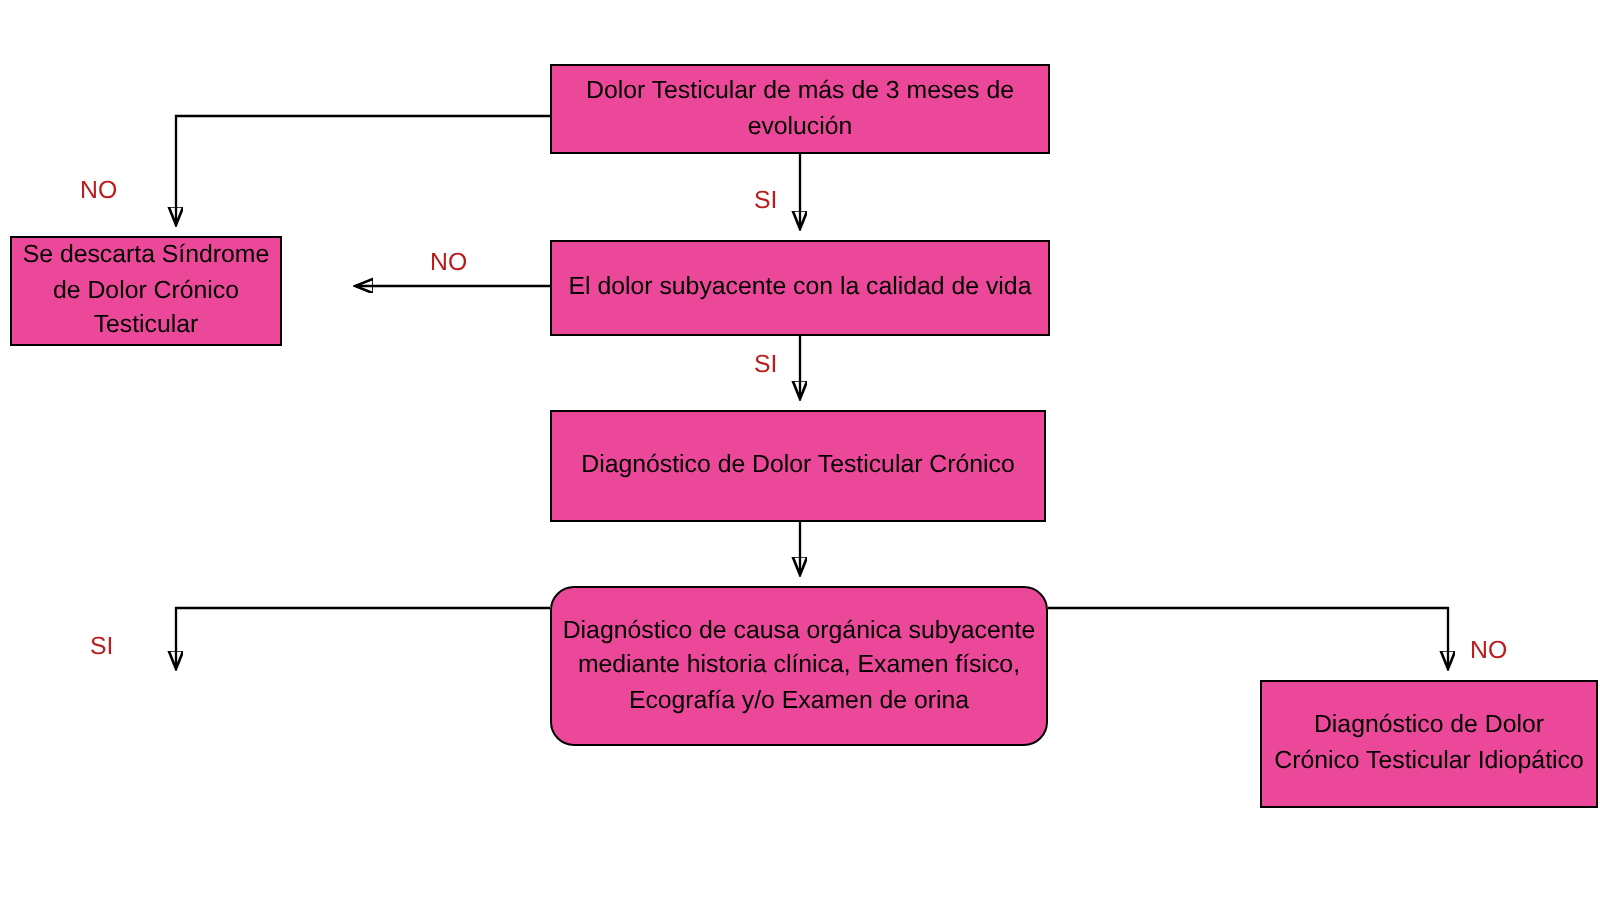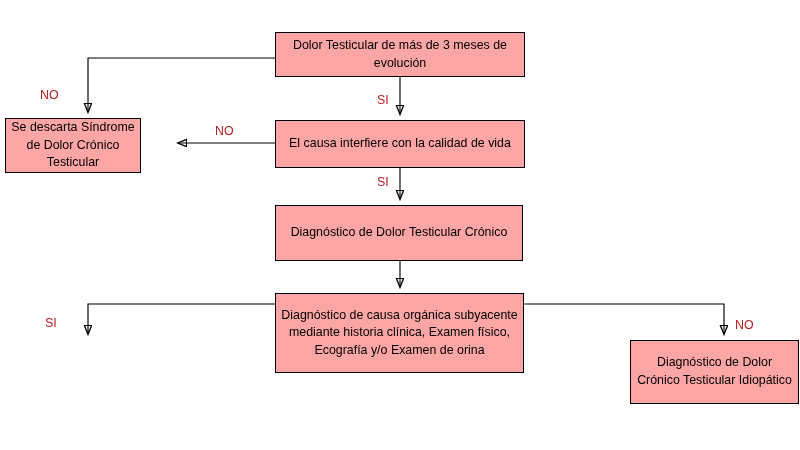--- a/index.html
+++ b/index.html
@@ -12,21 +12,21 @@
     width: 800px;
     height: 450px;
     background: #ffffff;
     font-family: "Liberation Sans", sans-serif;
     overflow: hidden;
   }
   .node {
     position: absolute;
     box-sizing: border-box;
     border: 1.3px solid #000000;
-    background: #fca5a5;
+    background: #ec4899;
     display: flex;
     align-items: center;
     justify-content: center;
     text-align: center;
     color: #000000;
     font-size: 12.4px;
     line-height: 1.42;
     padding: 2px 5px;
     z-index: 3;
   }
@@ -86,28 +86,28 @@
 
   <div class="node" style="left:275px; top:32px; width:250px; height:45px;">
     <span>Dolor Testicular de más de 3 meses de evolución</span>
   </div>
 
   <div class="node" style="left:5px; top:118px; width:136px; height:55px;">
     <span>Se descarta Síndrome de Dolor Crónico Testicular</span>
   </div>
 
   <div class="node" style="left:275px; top:120px; width:250px; height:48px;">
-    <span>El causa interfiere con la calidad de vida</span>
+    <span>El dolor subyacente con la calidad de vida</span>
   </div>
 
   <div class="node" style="left:275px; top:205px; width:248px; height:56px;align-items:center;">
     <span>Diagnóstico de Dolor Testicular Crónico</span>
   </div>
 
-  <div class="node" style="left:275px; top:293px; width:249px; height:80px;">
+  <div class="node" style="left:275px; top:293px; width:249px; height:80px;border-radius:12px;">
     <span>Diagnóstico de causa orgánica subyacente mediante historia clínica, Examen físico, Ecografía y/o Examen de orina</span>
   </div>
 
 
   <div class="node" style="left:630px; top:340px; width:169px; height:64px;">
     <span>Diagnóstico de Dolor Crónico Testicular Idiopático</span>
   </div>
 
   <div class="edge-label" style="left:40px; top:88px;">NO</div>
 

